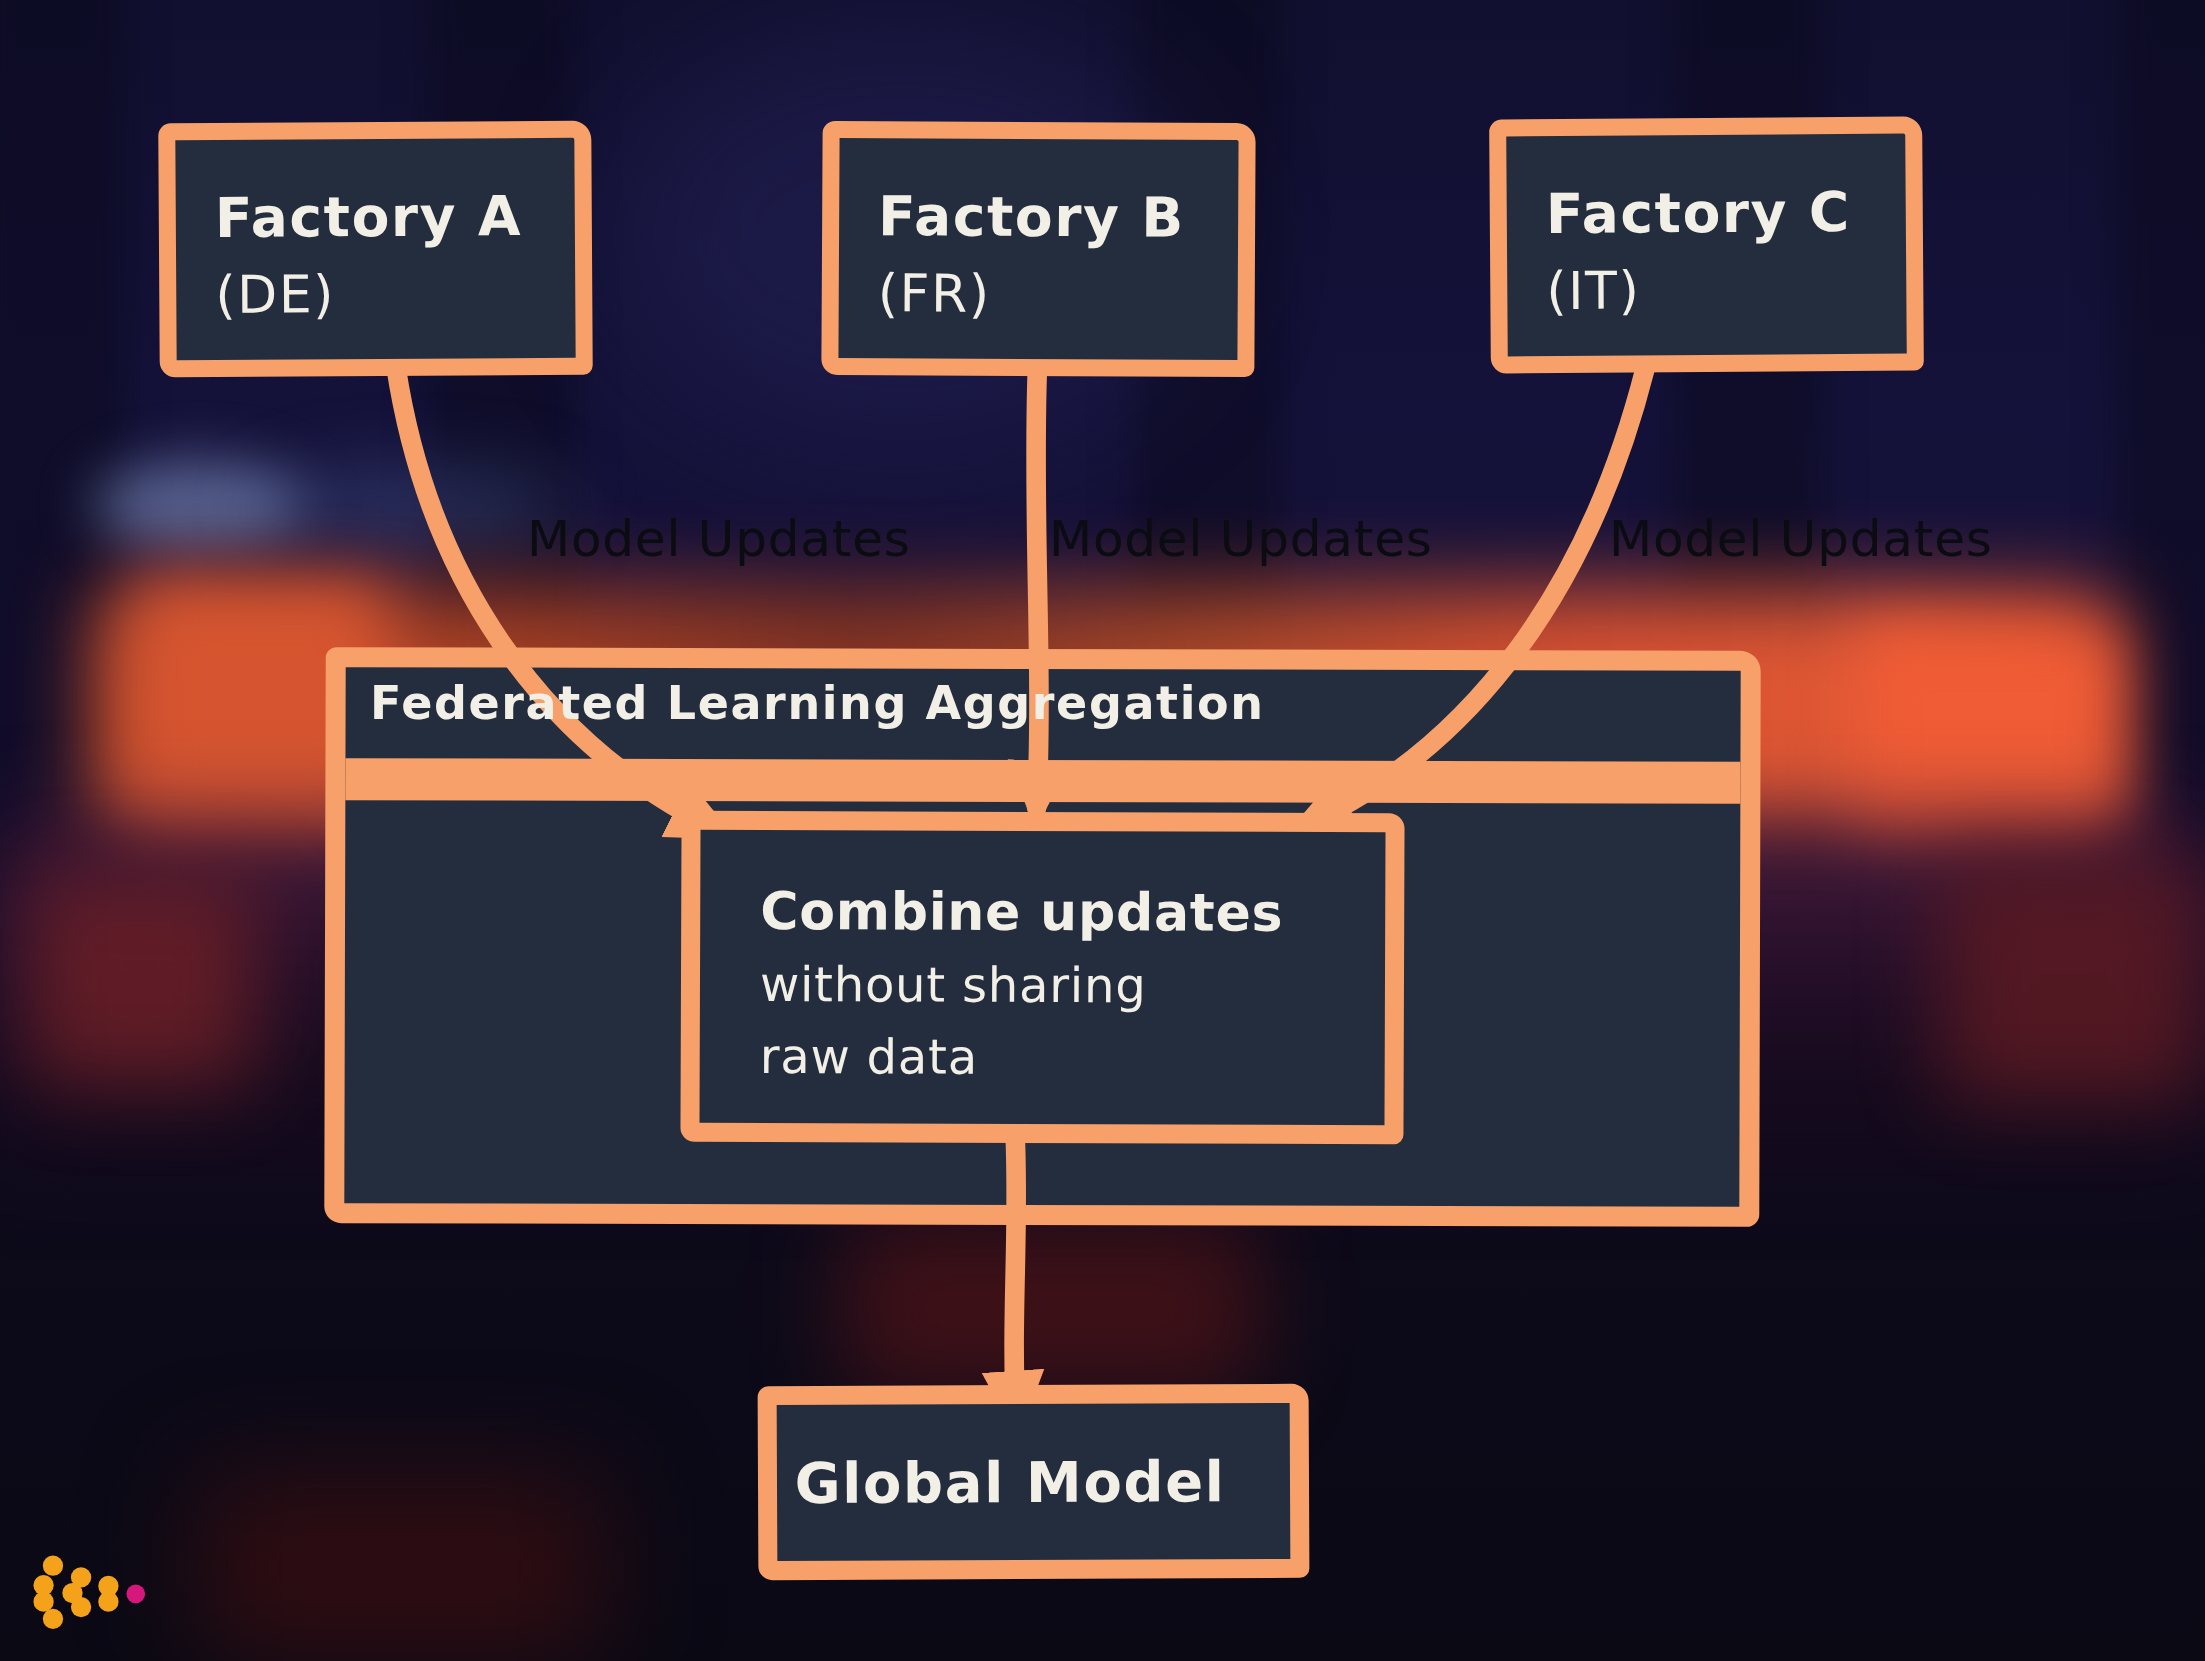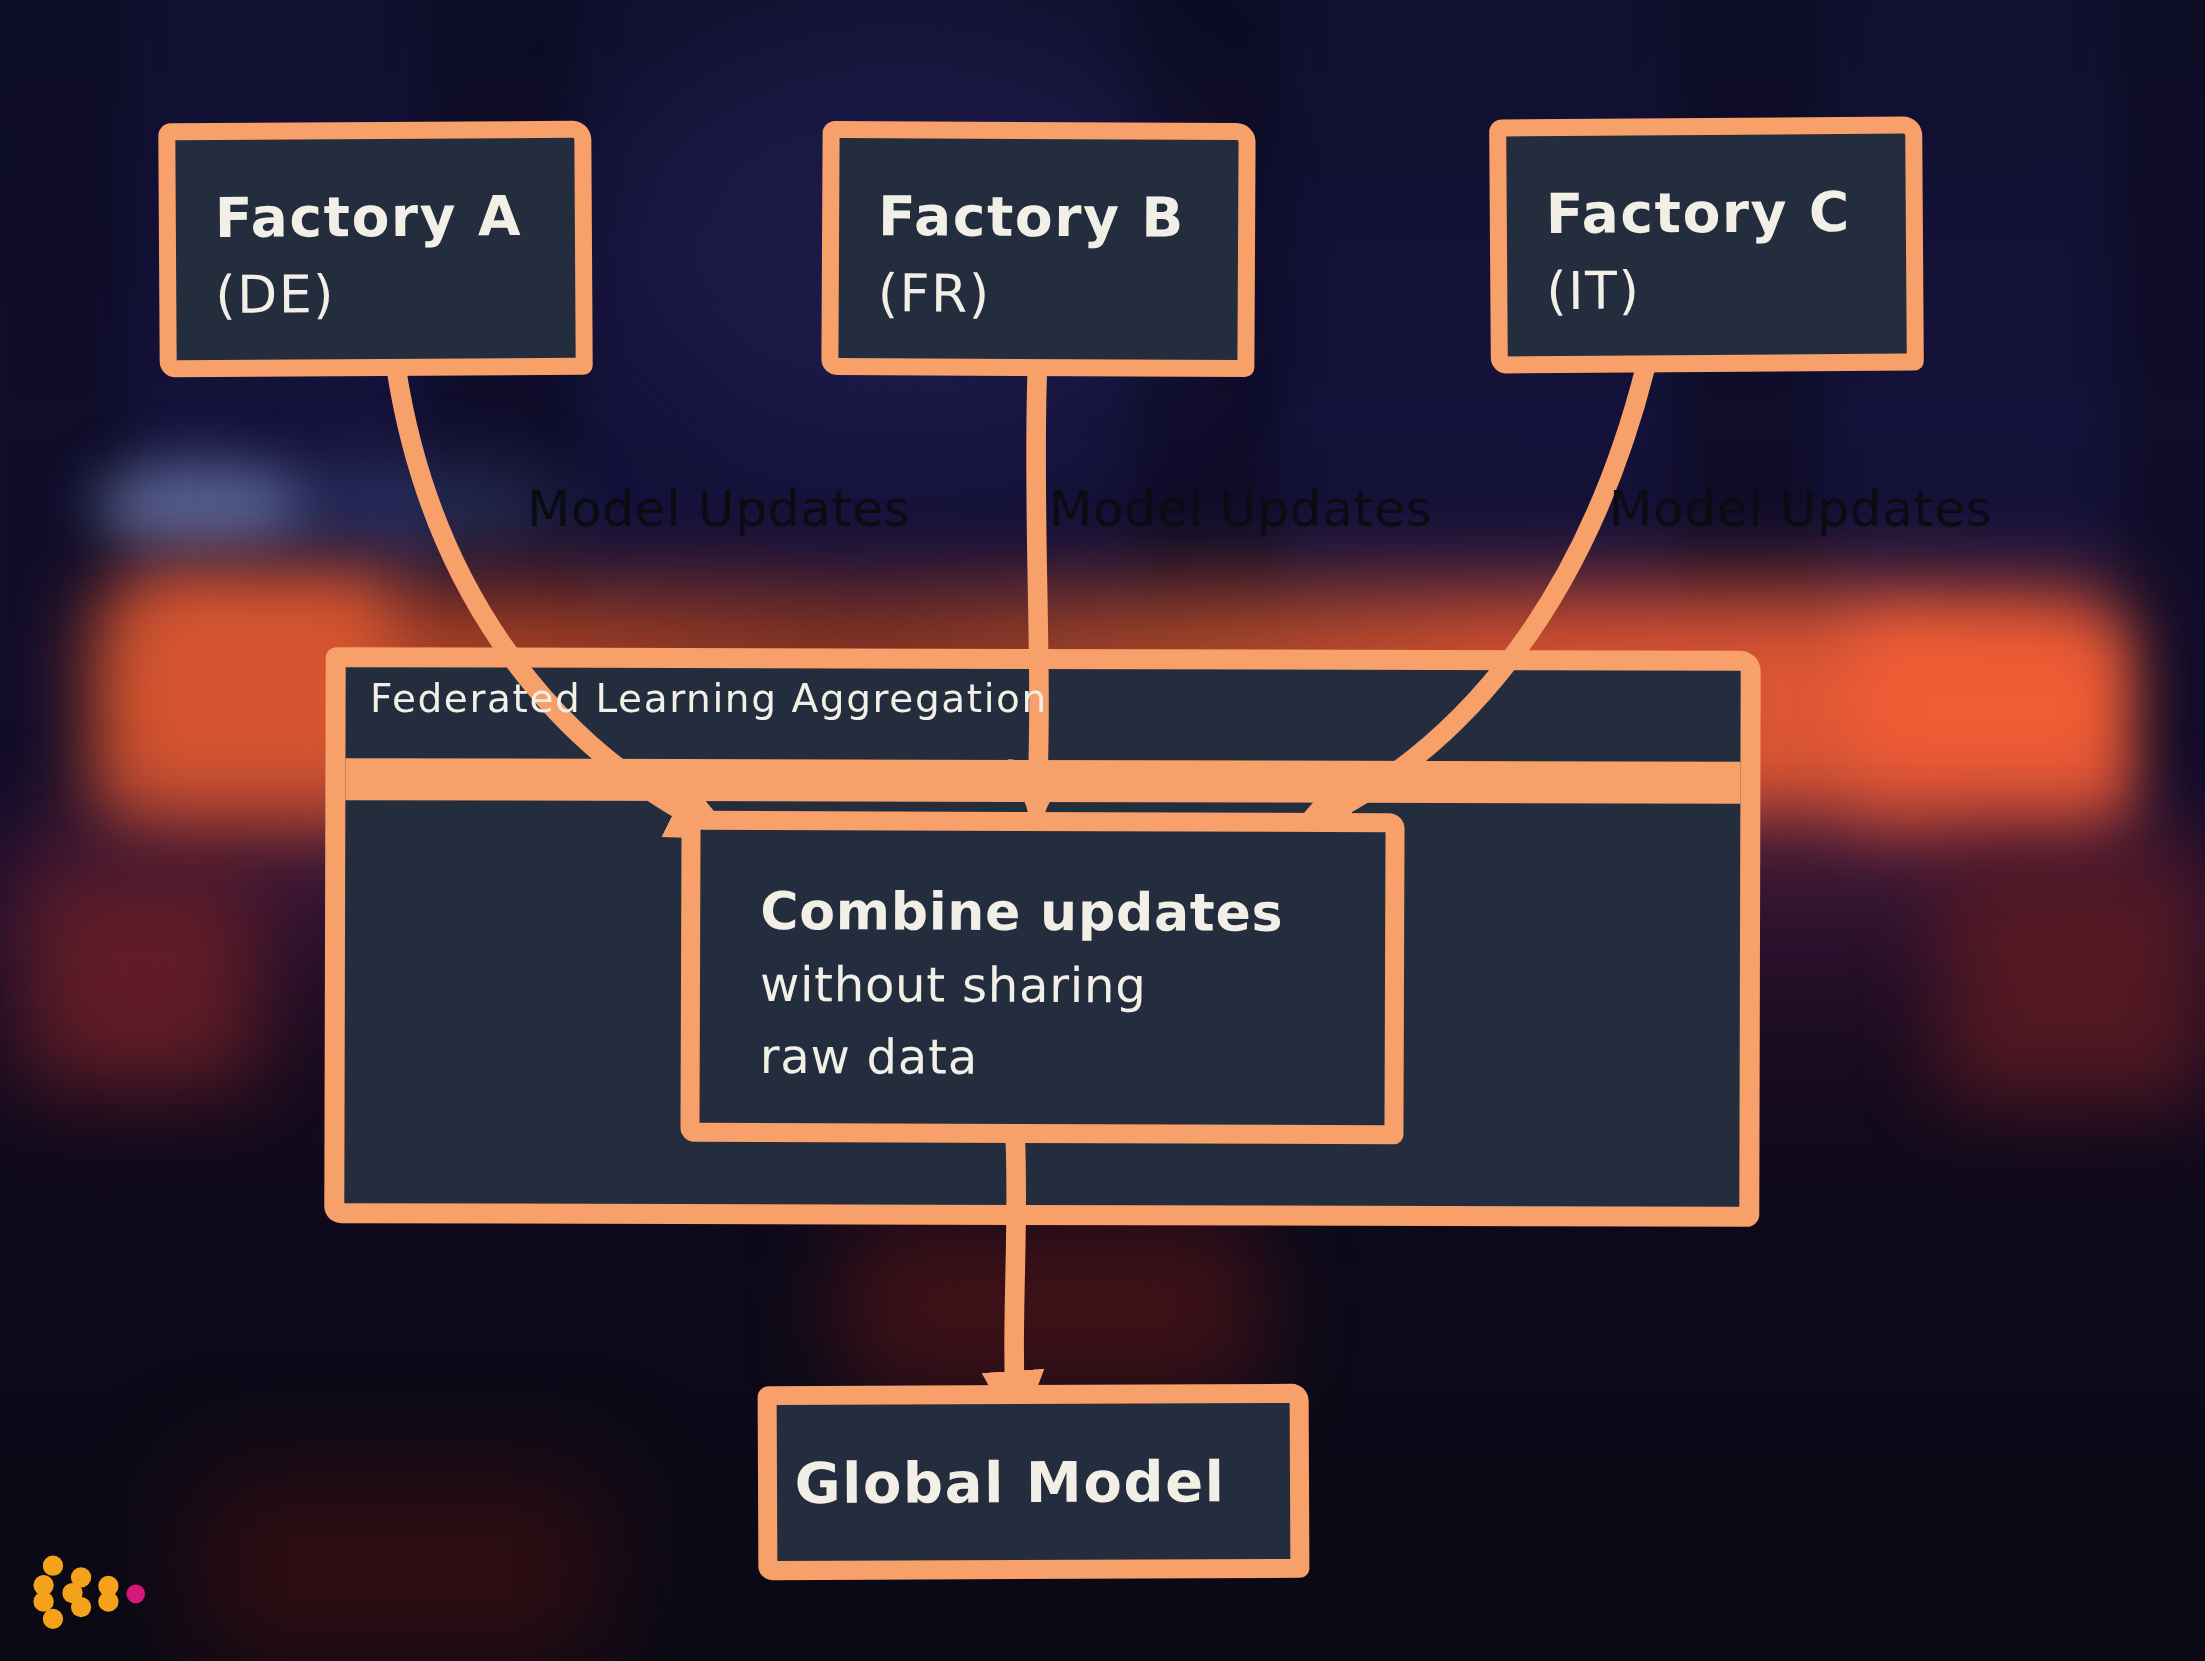--- a/index.html
+++ b/index.html
@@ -44,35 +44,35 @@
   .factory{width:433px; height:254px; padding:49px 23.5px 0 39px;
            border-radius:12.5px 19px 9.4px 15.7px;}
   #factory-a{left:159px; top:122px; transform:rotate(-0.35deg);}
   #factory-b{left:822px; top:122px; transform:rotate(0.3deg);}
   #factory-c{left:1490px; top:118px; transform:rotate(-0.4deg);}
   .agg{left:325px; top:649px; width:1435px; height:576px; position:absolute;
        box-sizing:border-box; border:20.4px solid #f8a06a; border-radius:11px 20.4px 12.5px 17px;
        background:#242d3e; z-index:1; transform:rotate(0.15deg);}
   .agg .divider{position:absolute; left:0; right:0; top:91px; height:42px; background:#f8a06a;}
   .agg-title{position:absolute; left:370px; top:676px; z-index:5; color:#f2f0e6;
-       font-weight:normal; font-size:39px; letter-spacing:1.6px; white-space:nowrap;}
+       font-weight:bold; font-size:46px; letter-spacing:1.6px; white-space:nowrap;}
   .combine{left:681px; top:812px; width:723px; height:331px; position:absolute;
        box-sizing:border-box; border:19px solid #f8a06a; border-radius:11px 15.7px 9.4px 14px;
        background:#242d3e; z-index:4; padding:44px 23.5px 0 60px; color:#f2f0e6;
        transform:rotate(0.2deg);}
   .combine .c1{font-weight:bold; font-size:52px; letter-spacing:0.8px; line-height:74px;}
   .combine .c2,.combine .c3{font-weight:normal; font-size:48px; letter-spacing:0.8px; line-height:72px;}
   .global{left:758px; top:1385px; width:551px; height:194px; position:absolute;
        box-sizing:border-box; border:19px solid #f8a06a; border-radius:11px 17px 9.4px 14px;
        background:#242d3e; z-index:4; display:flex; align-items:center; justify-content:center;
        color:#f2f0e6; font-weight:bold; font-size:56px; letter-spacing:1.6px;
        transform:rotate(-0.25deg); padding-right:47px;}
   
   .arrows{position:absolute; left:0; top:0; z-index:2;}
-  .edge-label{position:absolute; top:480px; z-index:3; color:#0b0b12;
+  .edge-label{position:absolute; top:510px; z-index:3; color:#0b0b12;
        font-size:50px; letter-spacing:0.8px; white-space:nowrap;}
   #edge-label-a{left:527px;} #edge-label-b{left:1049px;} #edge-label-c{left:1609px;}
   .logo{position:absolute; left:30px; top:1554px; z-index:6;}
 </style>
 </head>
 <body>
 
 <div class="canvas">
 
   <div class="blob stripe" style="left:-23.5px;"></div>

